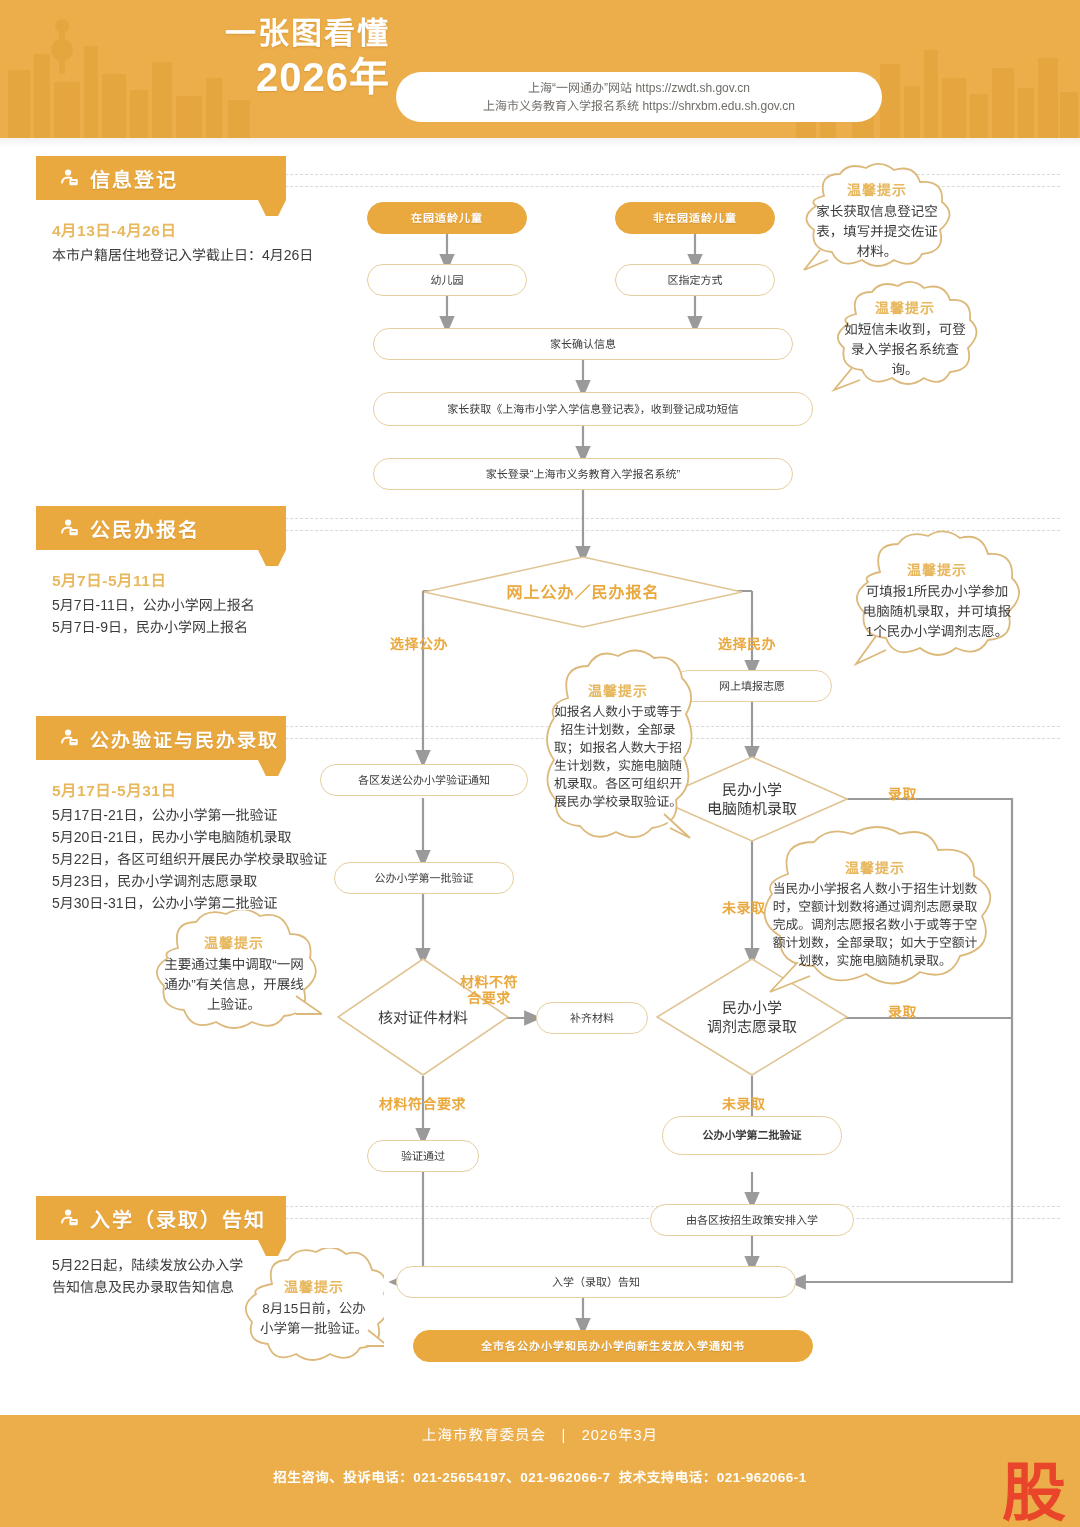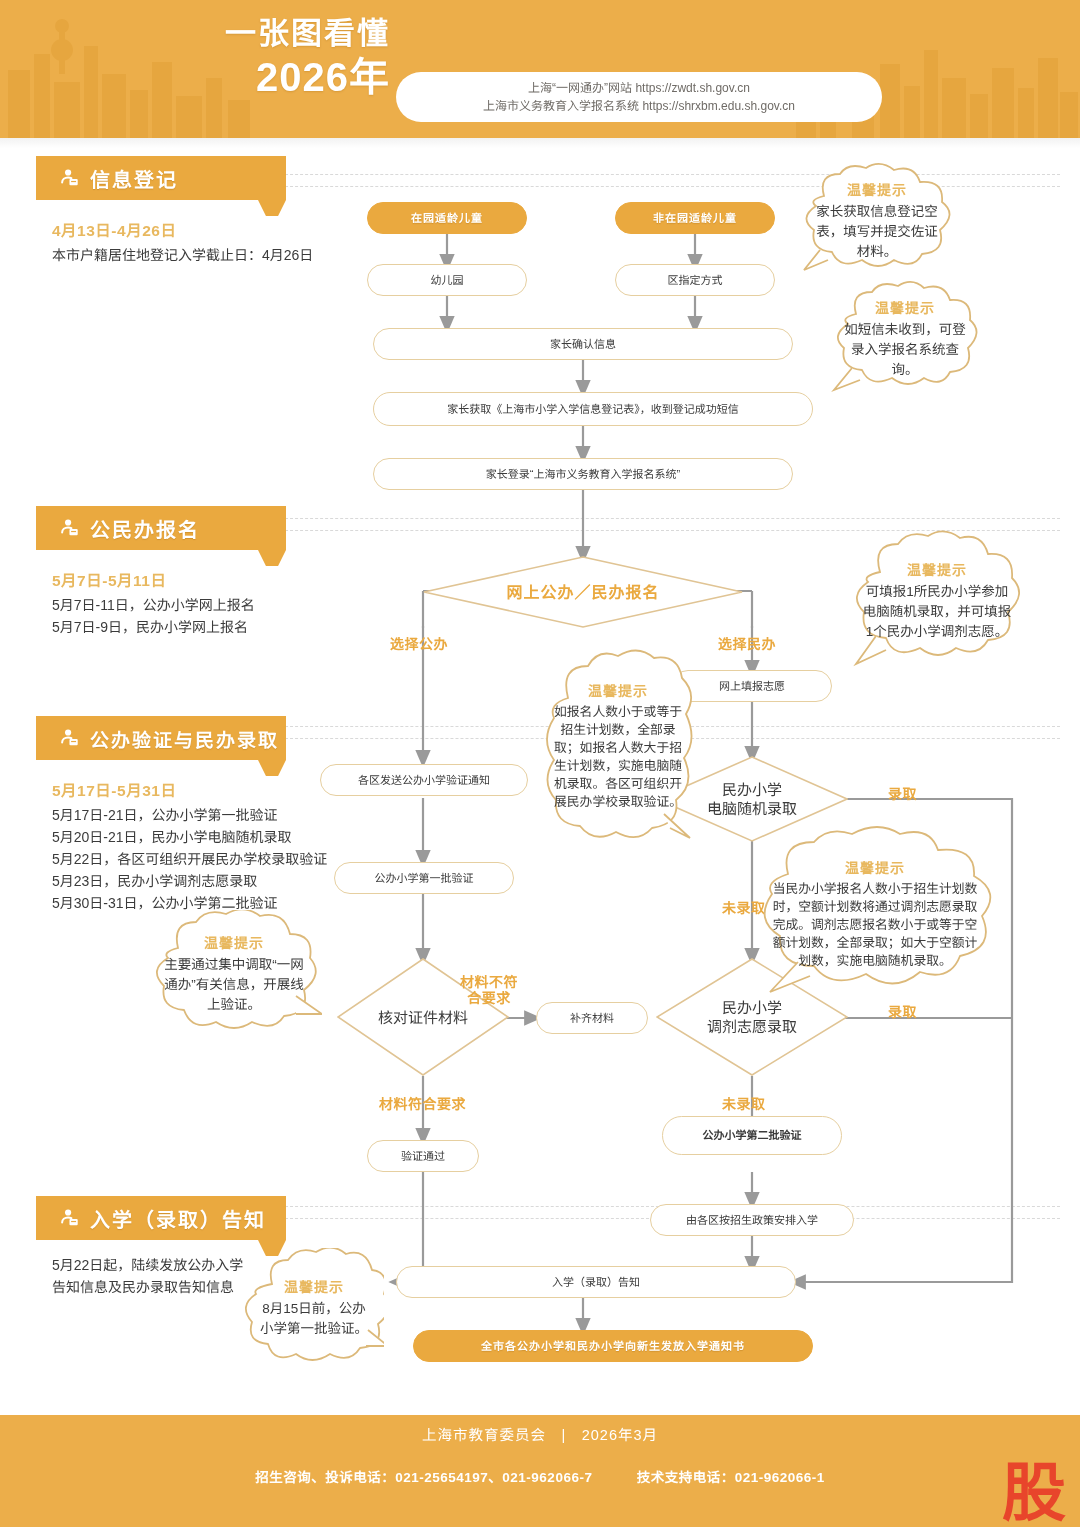--- a/index.html
+++ b/index.html
@@ -35,21 +35,21 @@
   .hdr-fade{position:absolute;left:0;top:138px;width:1080px;height:10px;
     background:linear-gradient(#f2f2f2,#ffffff);}
 
   
   .footer{
     position:absolute;left:0;bottom:0;width:1080px;height:112px;background:#ecae4a;
     color:#fff;text-align:center;overflow:hidden;
   }
   .ft1{margin-top:8px;font-size:14.5px;font-weight:normal;letter-spacing:1px;}
   .ft2{margin-top:22px;font-size:13.5px;font-weight:bold;letter-spacing:.5px;}
-  .ft2 span{margin:0 20px;}
+  .ft2 span{margin:0 2px;}
   .watermark{
     position:absolute;right:14px;bottom:2px;color:#e8402a;font-size:64px;
     font-weight:bold;font-family:"DejaVu Sans",sans-serif;line-height:64px;opacity:.95;
   }
 
   
   .canvas{position:absolute;left:0;top:138px;width:1080px;height:1277px;}
 
   
   .sep{position:absolute;left:270px;width:790px;border-top:1px dashed #d9d9d9;}

